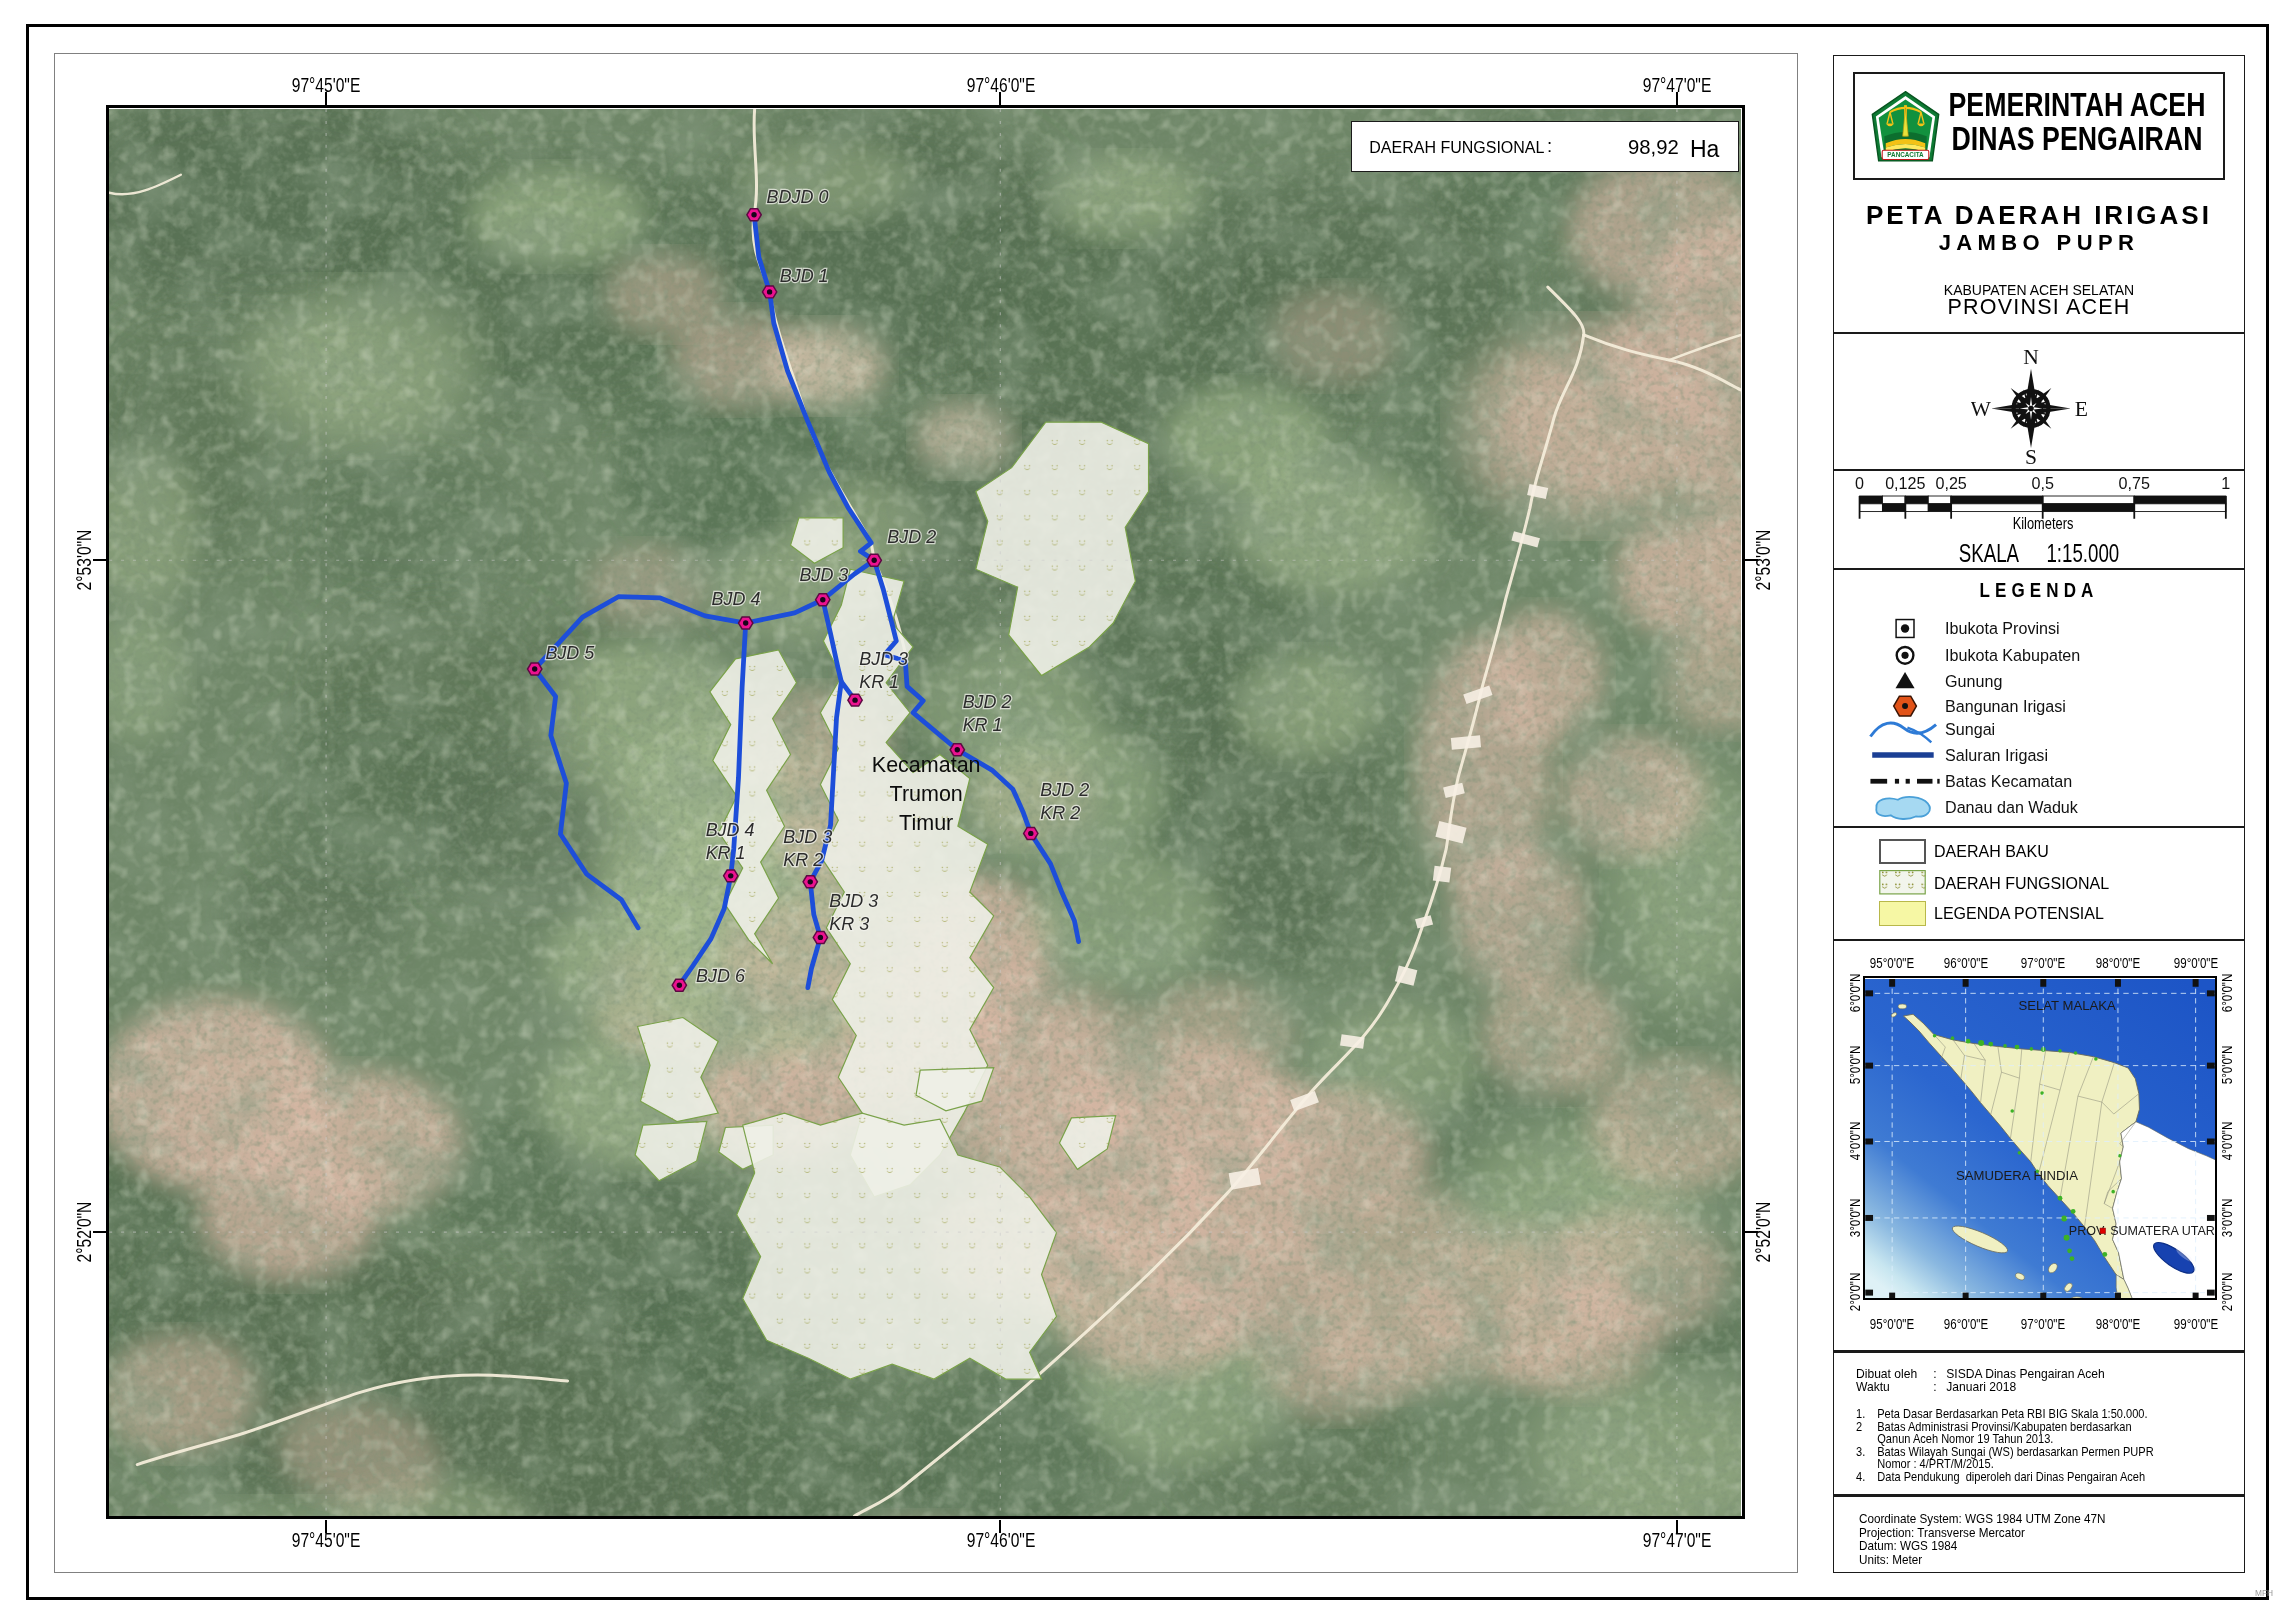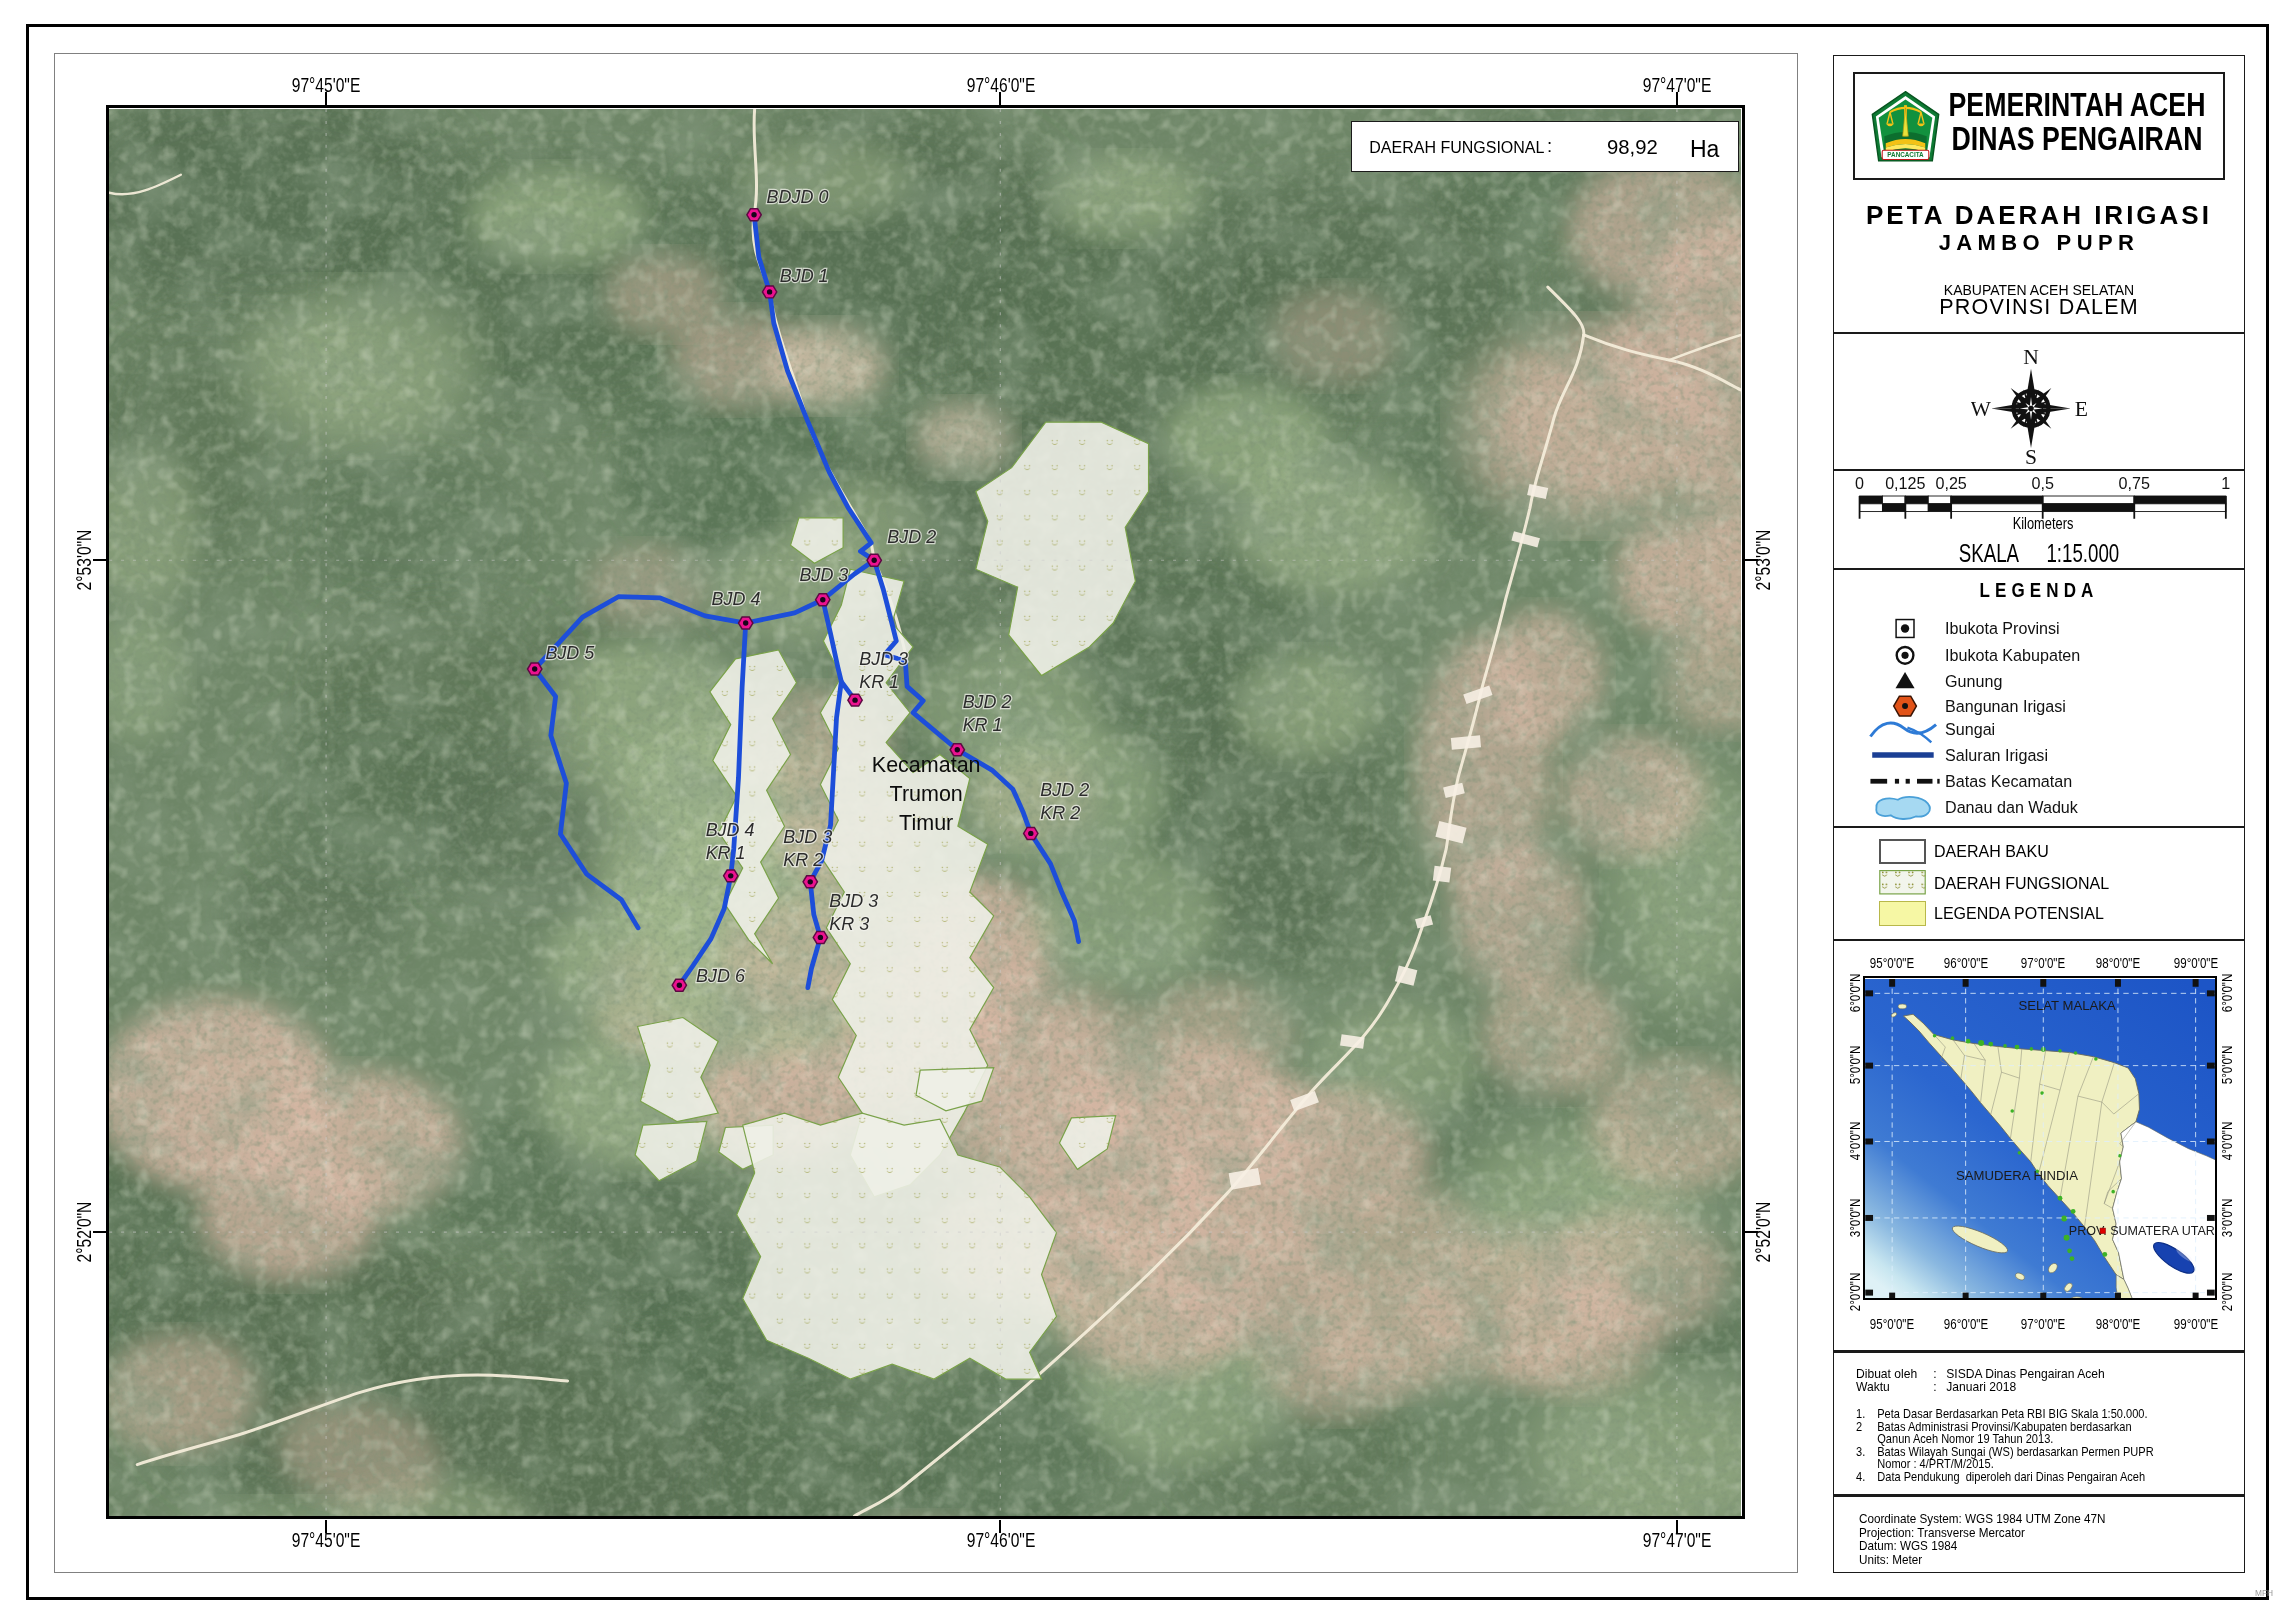--- a/index.html
+++ b/index.html
@@ -321,21 +321,21 @@
 
 <div class="vlbl" style="left:84px;top:560px">2°53'0"N</div>
 <div class="vlbl" style="left:84px;top:1232px">2°52'0"N</div>
 
 <div class="vlbl" style="left:1763px;top:560px">2°53'0"N</div>
 <div class="vlbl" style="left:1763px;top:1232px">2°52'0"N</div>
 
 <div class="abs" style="left:1351px;top:121px;width:388px;height:51px;border:1.8px solid #1a1a1a;background:#fff">
   <span class="abs" style="left:17.3px;top:16.7px;font-size:16px;white-space:nowrap">DAERAH FUNGSIONAL</span>
   <span class="abs" style="left:195px;top:13px;font-size:18.5px">:</span>
-  <span class="abs" style="left:255px;top:13.7px;font-size:20.3px">98,92</span>
+  <span class="abs" style="left:276px;top:13.7px;font-size:20.3px">98,92</span>
   <span class="abs" style="left:338px;top:13.7px;font-size:23px">Ha</span>
 </div>
 
 <div class="abs" style="left:1833px;top:55px;width:412px;height:1518px;border:1.8px solid #1a1a1a;background:#fff"></div>
 
 <div class="abs" style="left:1853px;top:72px;width:372px;height:108px;border:2.4px solid #1a1a1a;background:#fff"></div>
 
 <div class="abs" id="logoholder" style="left:1870px;top:91px;width:71px;height:72px;line-height:0"><svg xmlns="http://www.w3.org/2000/svg" width="71" height="72" viewBox="0 0 100 102">
 
 <path d="M50,1 L97,33 L88,99 L12,99 L3,33 Z" fill="#0e7a34" stroke="#07541f" stroke-width="2"></path>
@@ -355,21 +355,21 @@
 
 <rect x="17" y="84" width="66" height="13" rx="2" fill="#fff" stroke="#c21616" stroke-width="1.5"></rect>
 <text x="50" y="94" text-anchor="middle" font-size="9" font-weight="bold" fill="#0e7a34" font-family="Liberation Sans,sans-serif">PANCACITA</text>
 </svg></div>
 
 <div class="abs" style="left:2077px;top:88px;font-weight:bold;font-size:33px;line-height:34px;white-space:nowrap;text-align:center;transform:translateX(-50%) scaleX(0.81)">PEMERINTAH ACEH<br>DINAS PENGAIRAN</div>
 
 <div class="ctr" style="top:200px;font-weight:bold;font-size:26px;letter-spacing:3px">PETA DAERAH IRIGASI</div>
 <div class="ctr" style="top:230px;font-weight:bold;font-size:22px;letter-spacing:5.4px">JAMBO PUPR</div>
 <div class="ctr" style="top:282px;font-size:14px">KABUPATEN ACEH SELATAN</div>
-<div class="ctr" style="top:295px;font-size:21.5px;letter-spacing:1.2px">PROVINSI DALEM</div>
+<div class="ctr" style="top:295px;font-size:21.5px;letter-spacing:1.2px">PROVINSI ACEH</div>
 
 <div class="divi" style="top:332px;height:1.8px"></div>
 
 <div class="abs" id="compassholder" style="left:1971px;top:346px;width:120px;height:120px;line-height:0"><svg xmlns="http://www.w3.org/2000/svg" width="120" height="120" viewBox="0 0 200 200">
 
 <polygon points="112.7,72.5 101.7,92.1 107.1,94.3" fill="#111"></polygon>
 <polygon points="131.3,90.7 109.6,96.8 111.9,102.1" fill="#111"></polygon>
 <polygon points="131.5,116.7 111.9,105.7 109.7,111.1" fill="#111"></polygon>
 <polygon points="113.3,135.3 107.2,113.6 101.9,115.9" fill="#111"></polygon>
 <polygon points="87.3,135.5 98.3,115.9 92.9,113.7" fill="#111"></polygon>

